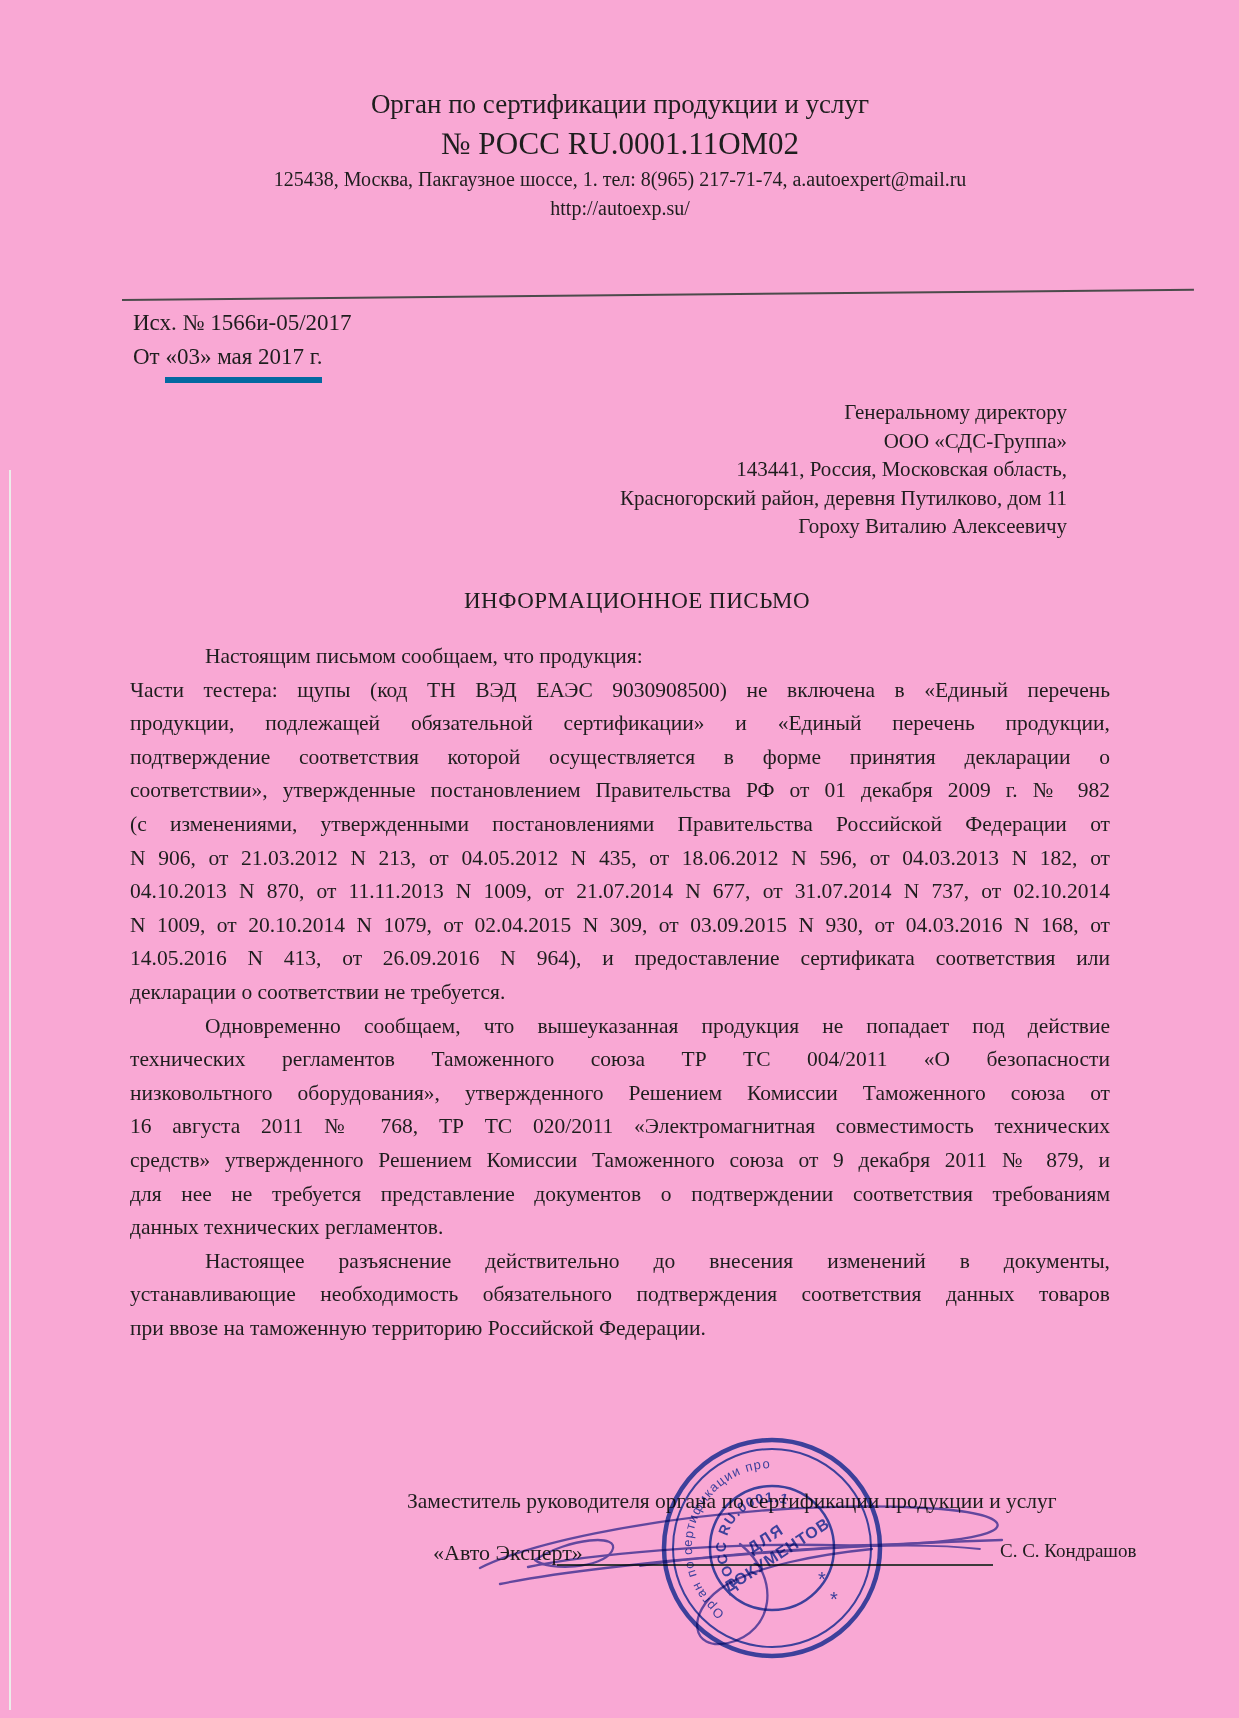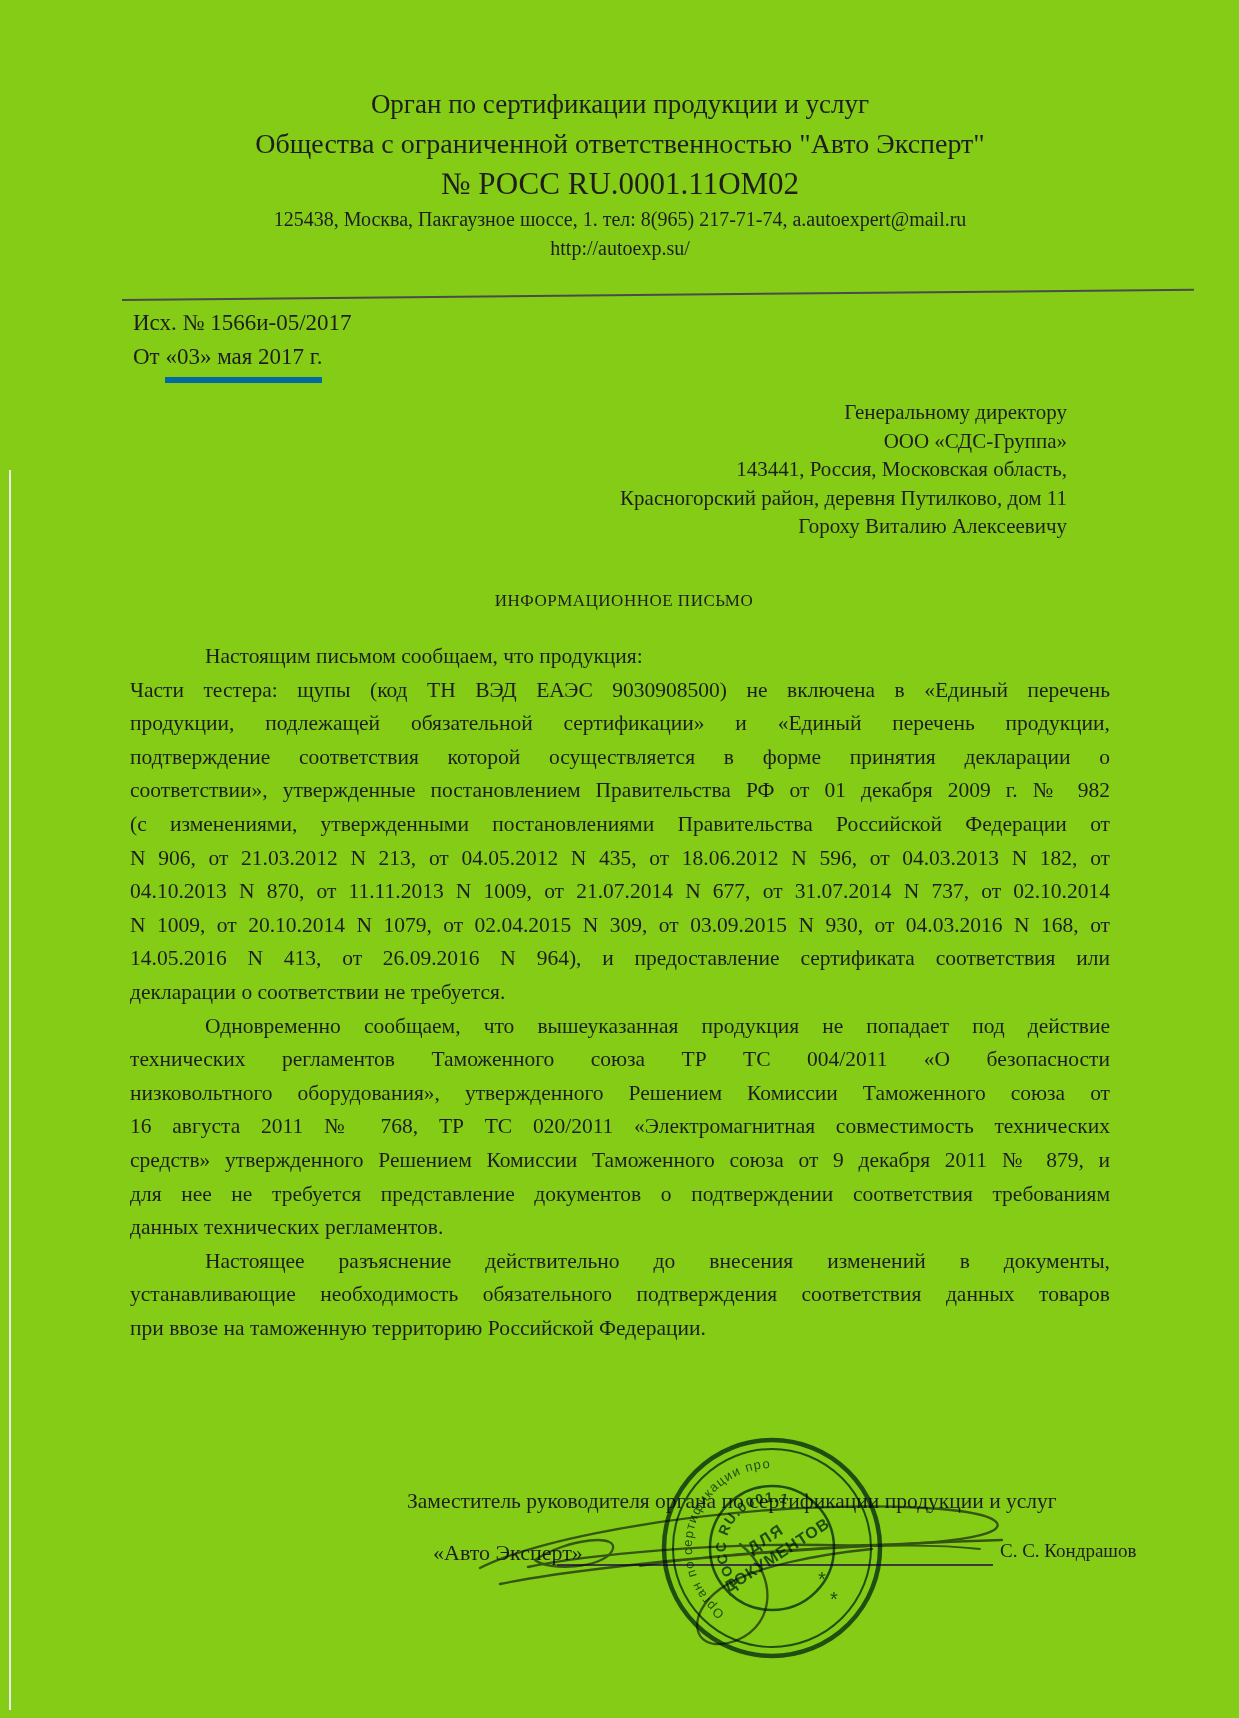--- a/index.html
+++ b/index.html
@@ -1,40 +1,40 @@
 <!DOCTYPE html>
 <html><head>
 <meta charset="utf-8">
 <style>
   html,body{margin:0;padding:0;background:#e9e9e7;}
   .page{
     position:relative;
     width:1239px;height:1718px;
     margin:0 auto;
-    background:#84cc16;
+    background:#f9a8d4;
     overflow:hidden;
     font-family:"Liberation Serif","DejaVu Serif",serif;
     color:#1e1e1e;
   }
   .scan-edge{position:absolute;left:9px;top:470px;width:2px;height:1240px;background:#ececea;}
   
   .letterhead{position:absolute;left:130px;top:84px;width:980px;text-align:center;}
   .lh1{font-size:27px;line-height:40px;}
   .lh2{font-size:28px;line-height:40px;}
   .lh3{font-size:31px;line-height:40px;}
   .lh4{font-size:20px;line-height:30px;}
   .lh5{font-size:20px;line-height:28px;}
   .rule{position:absolute;left:122px;top:299px;width:1072px;height:2px;background:#4b4b4b;transform:rotate(-0.55deg);transform-origin:left center;}
   
   .refblock{position:absolute;left:133px;top:306px;font-size:23px;line-height:34px;}
   .date-underline{border-bottom:6px solid #0369a1;padding-bottom:8px;}
   
   .recipient{position:absolute;left:130px;top:398px;width:937px;text-align:right;font-size:21px;line-height:28.5px;}
   
-  .title{position:absolute;left:134px;top:586px;width:980px;text-align:center;font-size:17px;letter-spacing:0.5px;line-height:30px;}
+  .title{position:absolute;left:147px;top:586px;width:980px;text-align:center;font-size:23px;letter-spacing:0.5px;line-height:30px;}
   
   .body{position:absolute;left:130px;top:640px;width:980px;font-size:21.5px;line-height:33.6px;}
   .bline{width:980px;}
   .bline.just{text-align:justify;text-align-last:justify;}
   .bline.ind{text-indent:75px;}
   
   .closing{position:absolute;left:407px;top:1487px;font-size:21.5px;line-height:28px;white-space:nowrap;}
   .org-name{position:absolute;left:433px;top:1538px;font-size:22px;line-height:30px;white-space:nowrap;}
   .sign-line{position:absolute;left:557px;top:1540px;width:436px;height:24px;border-bottom:2px solid #3a3a3a;}
   .signer-name{position:absolute;left:1000px;top:1536px;font-size:19px;line-height:30px;white-space:nowrap;}
@@ -43,21 +43,20 @@
   .stamp text{font-family:"Liberation Sans","DejaVu Sans",sans-serif;}
 </style>
 </head>
 <body>
 
 <div class="page">
   <div class="scan-edge"></div>
 
   <div class="letterhead">
     <div class="lh1">Орган по сертификации продукции и услуг</div>
-    <div class="lh2">Общества с ограниченной ответственностью "Авто Эксперт"</div>
     <div class="lh3">№ РОСС RU.0001.11ОМ02</div>
     <div class="lh4">125438, Москва, Пакгаузное шоссе, 1. тел: 8(965) 217-71-74, a.autoexpert@mail.ru</div>
     <div class="lh5">http://autoexp.su/</div>
   </div>
 
   <div class="rule"></div>
 
   <div class="refblock">
     <div>Исх. № 1566и-05/2017</div>
     <div><span>От </span><span class="date-underline">«03» мая 2017 г.</span></div>

